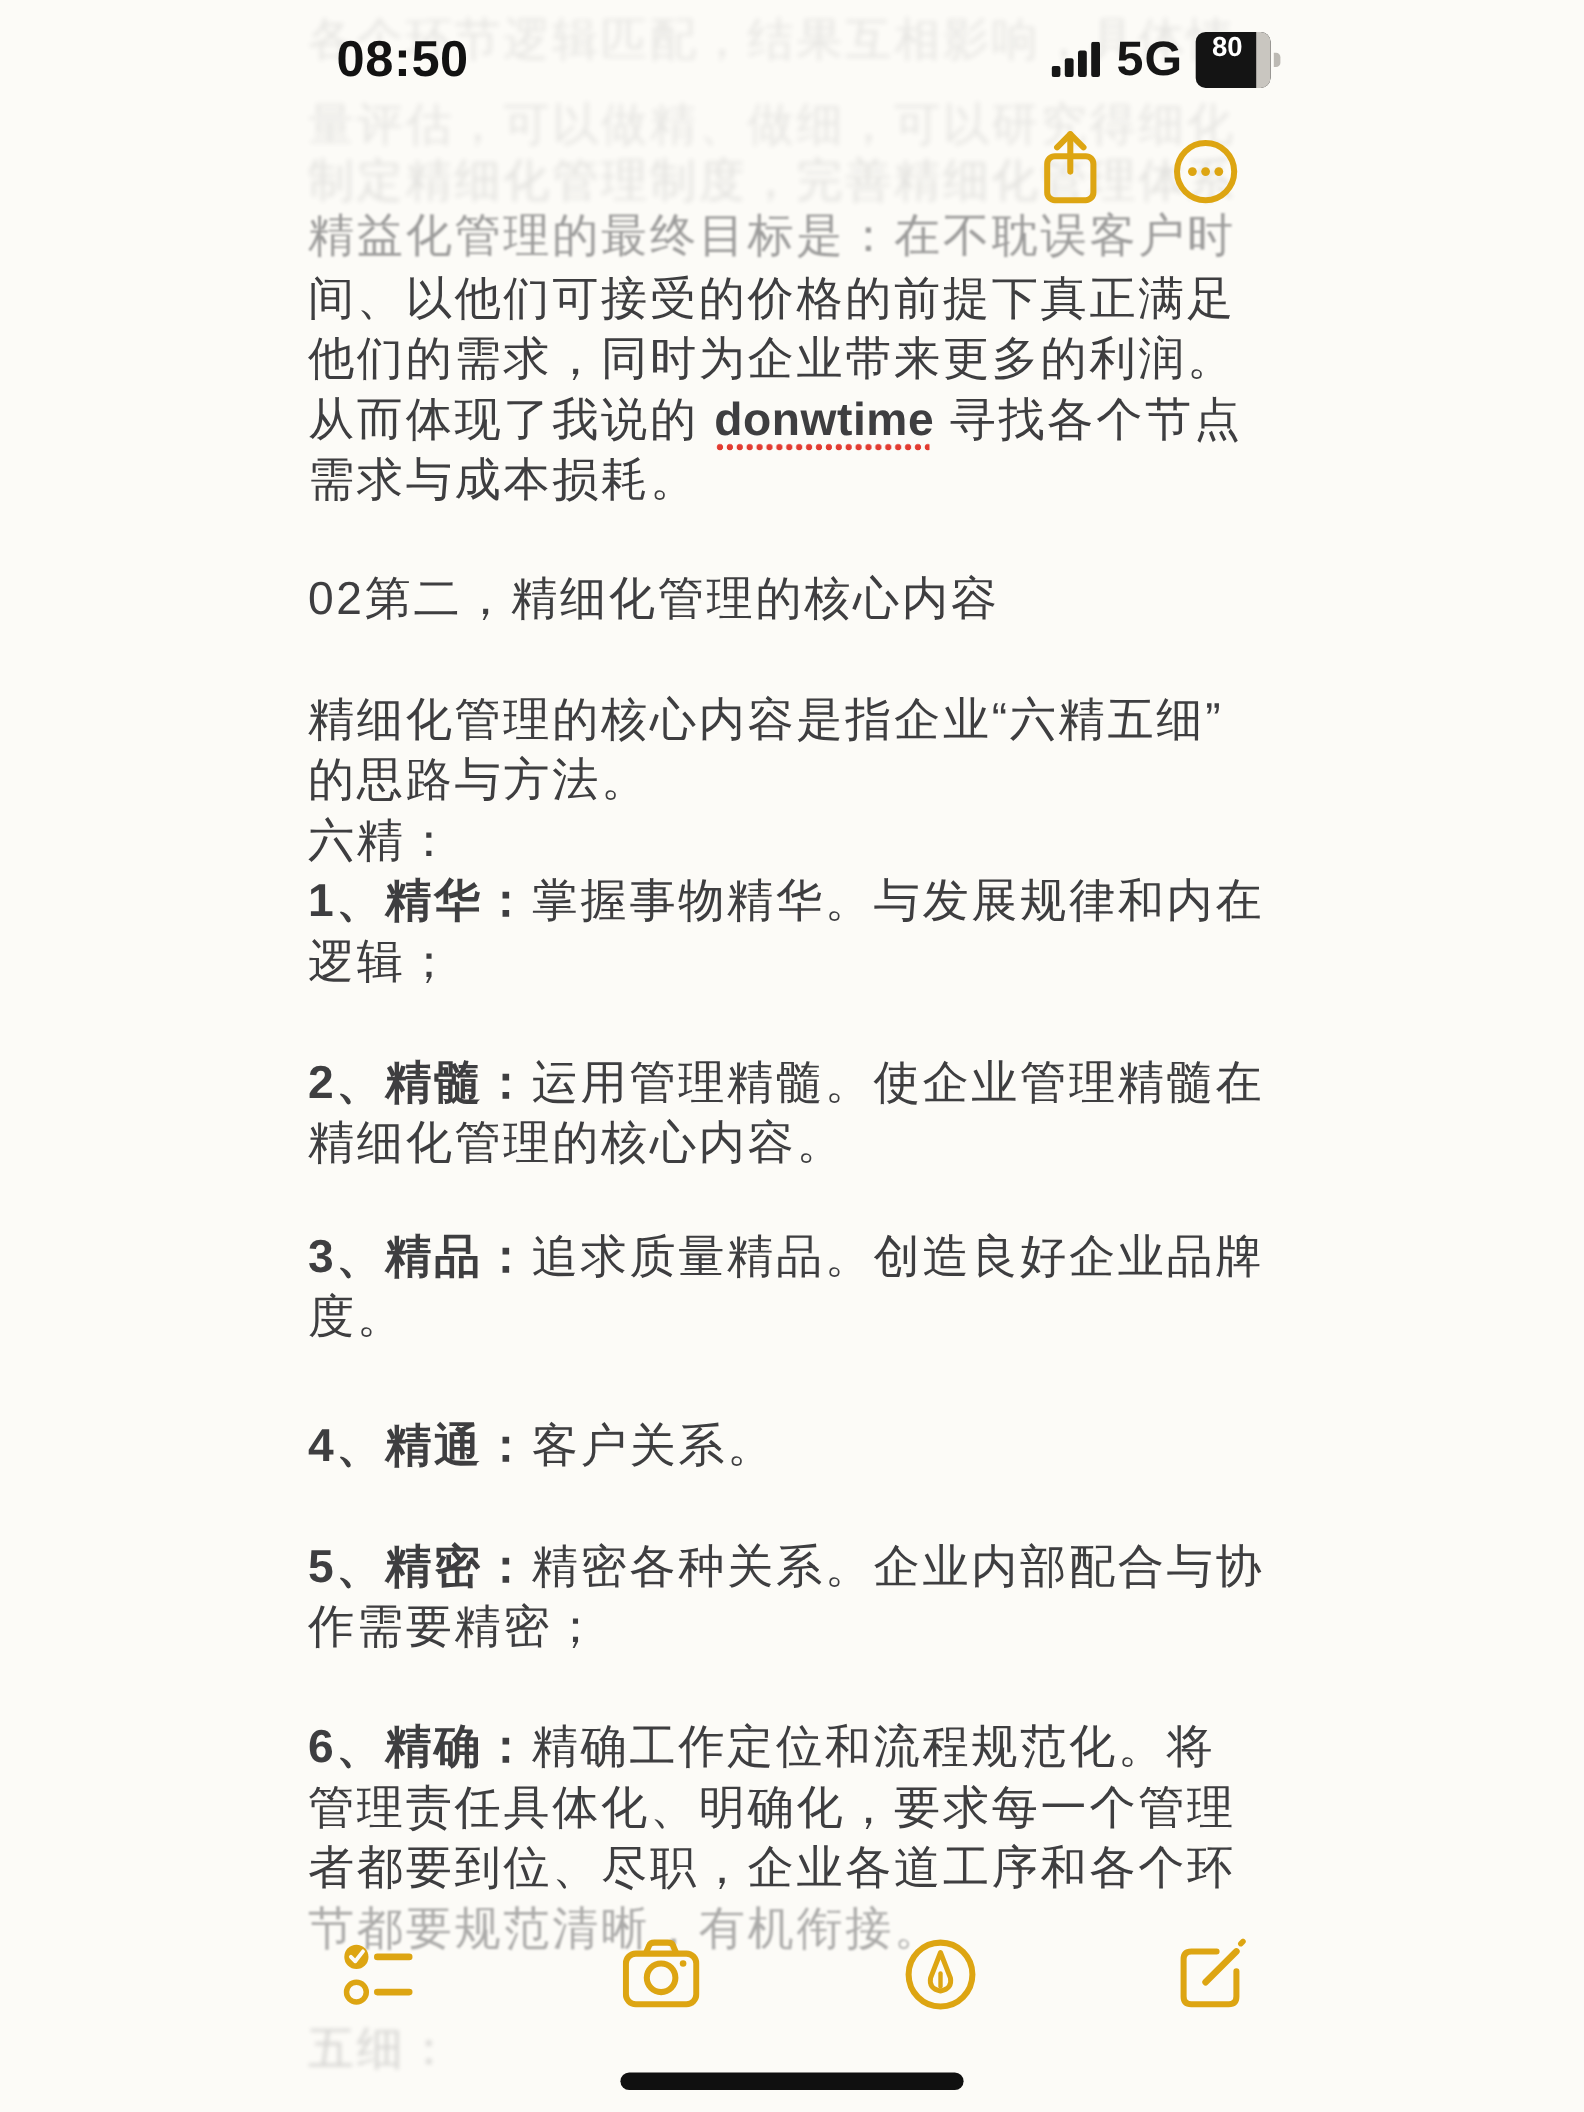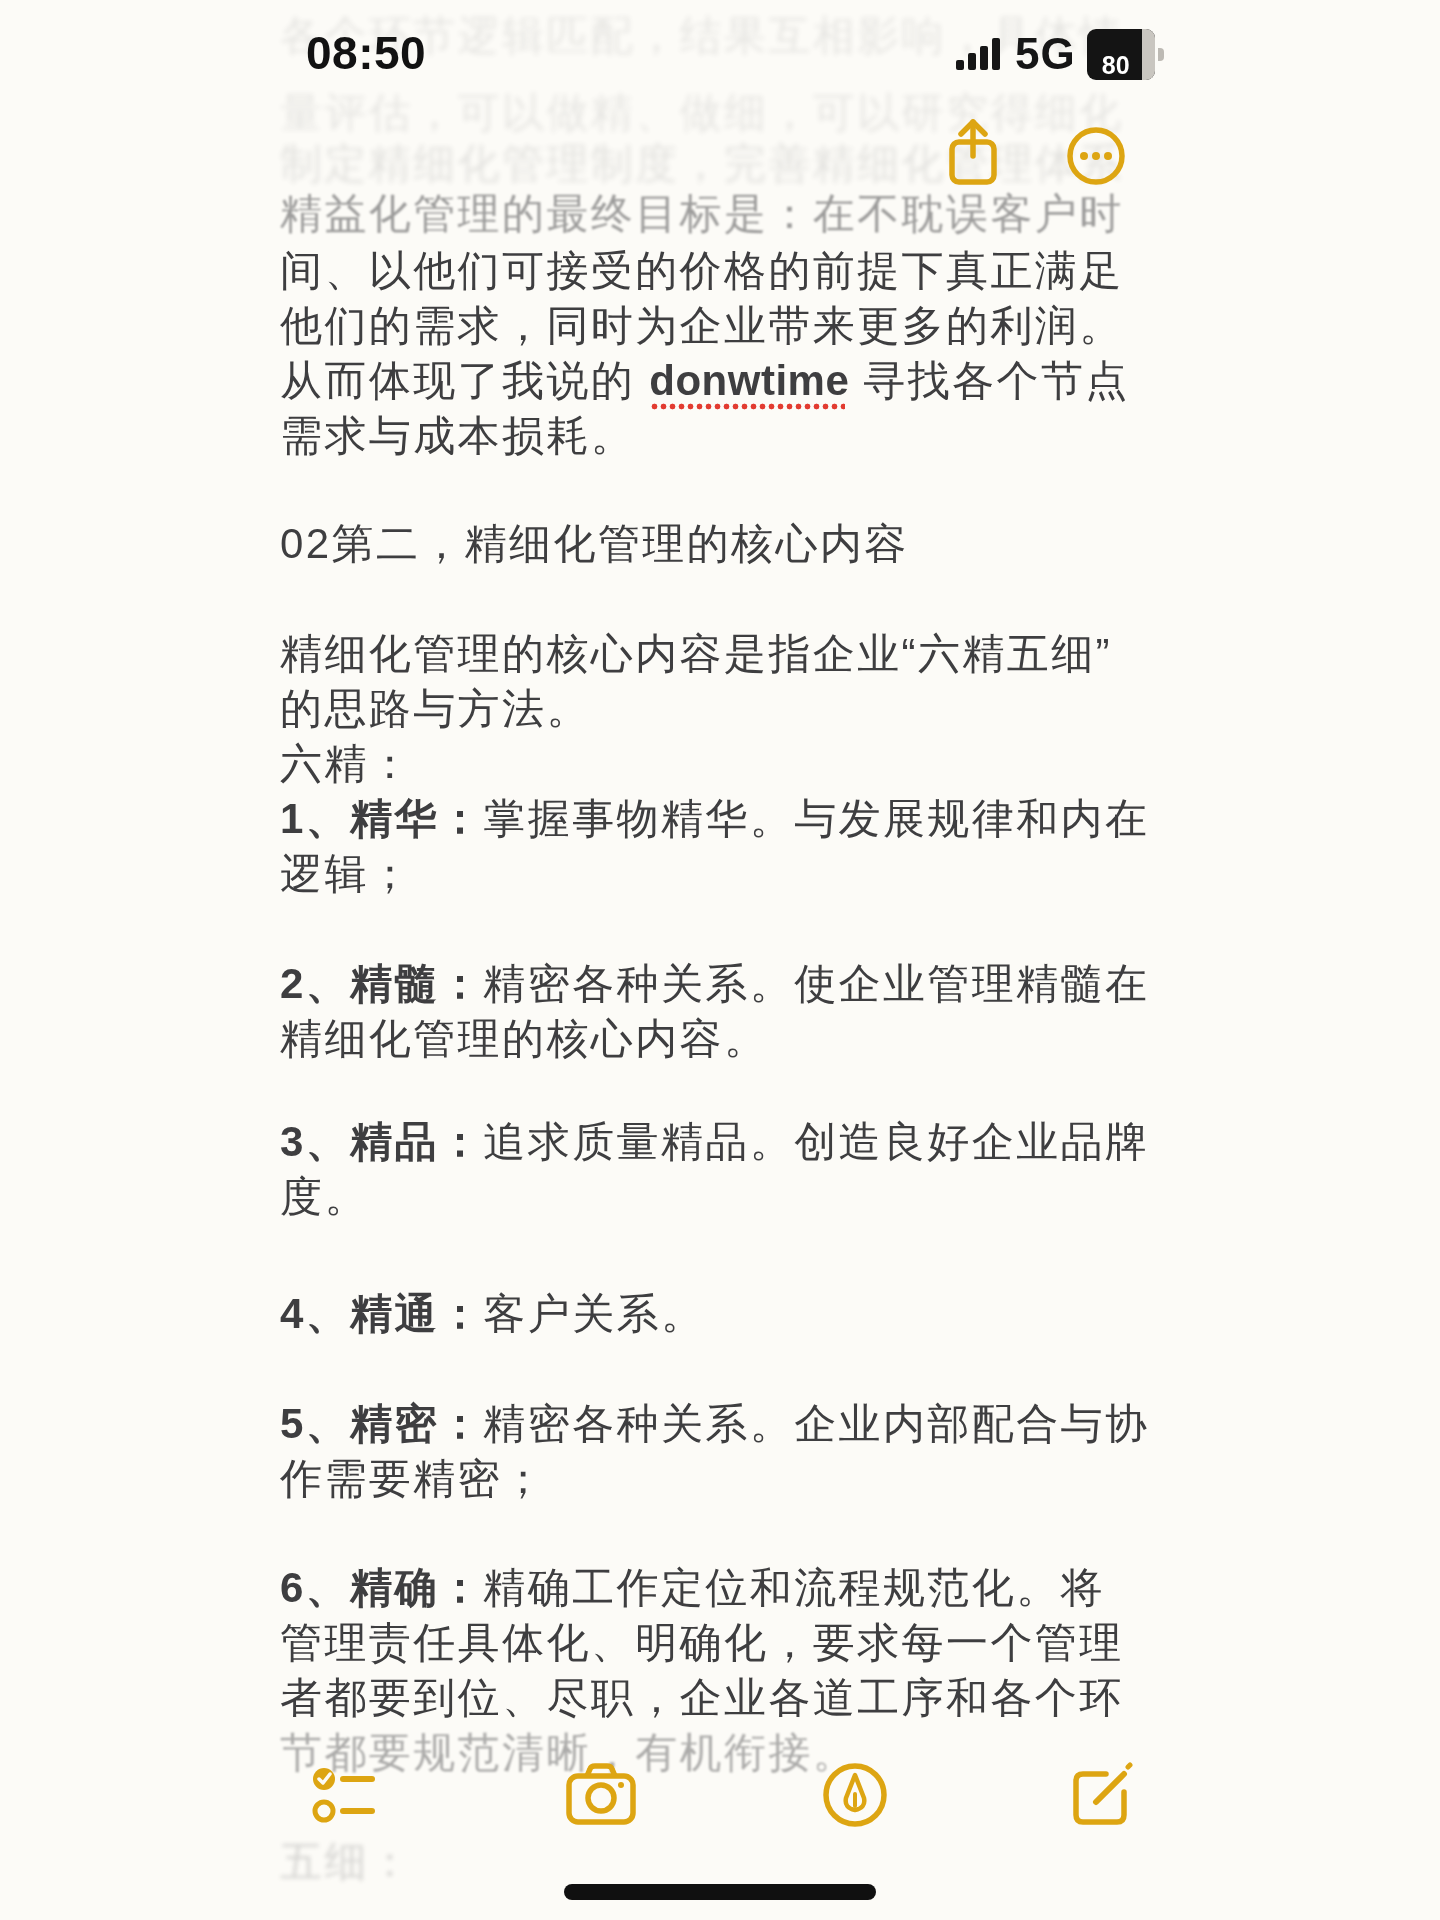--- a/index.html
+++ b/index.html
@@ -33,21 +33,21 @@
     position:absolute;left:306px;top:26px;
     font-size:46px;font-weight:700;color:#121212;letter-spacing:.5px;
   }
   .status-right{
     position:absolute;top:34px;left:956px;height:40px;
     display:flex;align-items:center;gap:11px;color:#161616;
   }
   .net-label{font-size:44px;font-weight:700;letter-spacing:1px;}
   .battery{
     position:relative;width:68px;height:51px;border-radius:9px;
-    background:#141414;overflow:hidden;display:flex;align-items:flex-end;justify-content:center;
+    background:#141414;overflow:hidden;display:flex;align-items:flex-start;justify-content:center;
   }
   .battery .cap{position:absolute;right:0;top:0;bottom:0;width:13px;background:#c9c6c0;}
   .battery .pct{position:relative;z-index:2;color:#fff;font-size:25px;font-weight:700;margin-right:10px;letter-spacing:0;}
   .battery-tip{width:6px;height:13px;background:#bdbab4;border-radius:0 4px 4px 0;margin-left:-8px;}
 
   
   .back-btn{
     position:absolute;left:272px;top:122px;display:flex;align-items:center;gap:14px;
     color:var(--accent,#DDA512);cursor:pointer;
   }
@@ -85,21 +85,21 @@
       <div class="line" style="top: 243px;"><span>间、以他们可接受的价格的前提下真正满足</span></div>
       <div class="line" style="top: 298px;"><span>他们的需求，同时为企业带来更多的利润。</span></div>
       <div class="line" style="top: 353px;"><span>从而体现了我说的 </span><span class="miss">donwtime</span><span> 寻找各个节点</span></div>
       <div class="line" style="top: 408px;"><span>需求与成本损耗。</span></div>
       <div class="line" style="top: 516px;"><span>02第二，精细化管理的核心内容</span></div>
       <div class="line" style="top: 626px;"><span>精细化管理的核心内容是指企业“六精五细”</span></div>
       <div class="line" style="top: 681px;"><span>的思路与方法。</span></div>
       <div class="line" style="top: 736px;"><span>六精：</span></div>
       <div class="line" style="top: 791px;"><span class="b">1、精华：</span><span>掌握事物精华。与发展规律和内在</span></div>
       <div class="line" style="top: 846px;"><span>逻辑；</span></div>
-      <div class="line" style="top: 956px;"><span class="b">2、精髓：</span><span>精密各种关系。使企业管理精髓在</span></div>
+      <div class="line" style="top: 956px;"><span class="b">2、精髓：</span><span>运用管理精髓。使企业管理精髓在</span></div>
       <div class="line" style="top: 1011px;"><span>精细化管理的核心内容。</span></div>
       <div class="line" style="top: 1114px;"><span class="b">3、精品：</span><span>追求质量精品。创造良好企业品牌</span></div>
       <div class="line" style="top: 1169px;"><span>度。</span></div>
       <div class="line" style="top: 1286px;"><span class="b">4、精通：</span><span>客户关系。</span></div>
       <div class="line" style="top: 1396px;"><span class="b">5、精密：</span><span>精密各种关系。企业内部配合与协</span></div>
       <div class="line" style="top: 1451px;"><span>作需要精密；</span></div>
       <div class="line" style="top: 1560px;"><span class="b">6、精确：</span><span>精确工作定位和流程规范化。将</span></div>
       <div class="line" style="top: 1615px;"><span>管理责任具体化、明确化，要求每一个管理</span></div>
       <div class="line" style="top: 1670px;"><span>者都要到位、尽职，企业各道工序和各个环</span></div>
       <div class="line fadeTb" style="top: 1725px;"><span>节都要规范清晰，有机衔接。</span></div>

